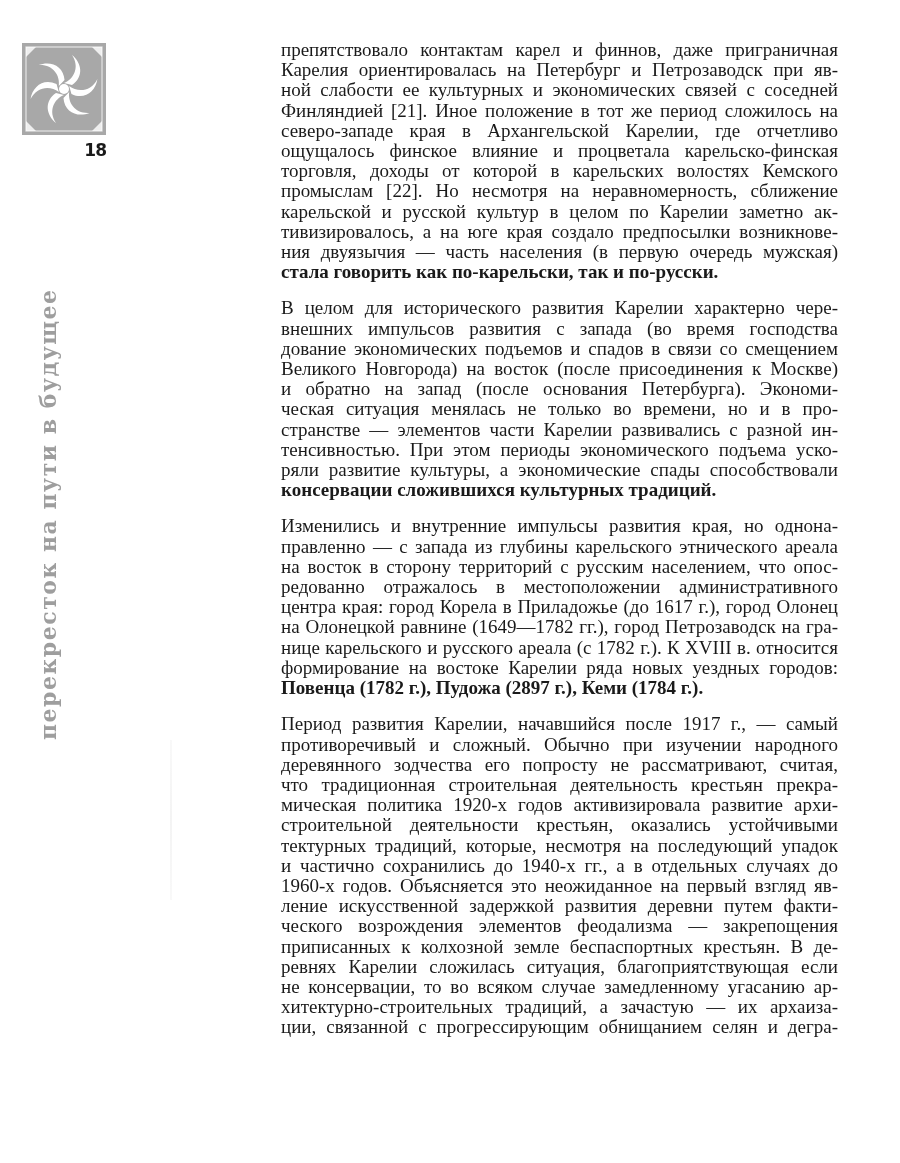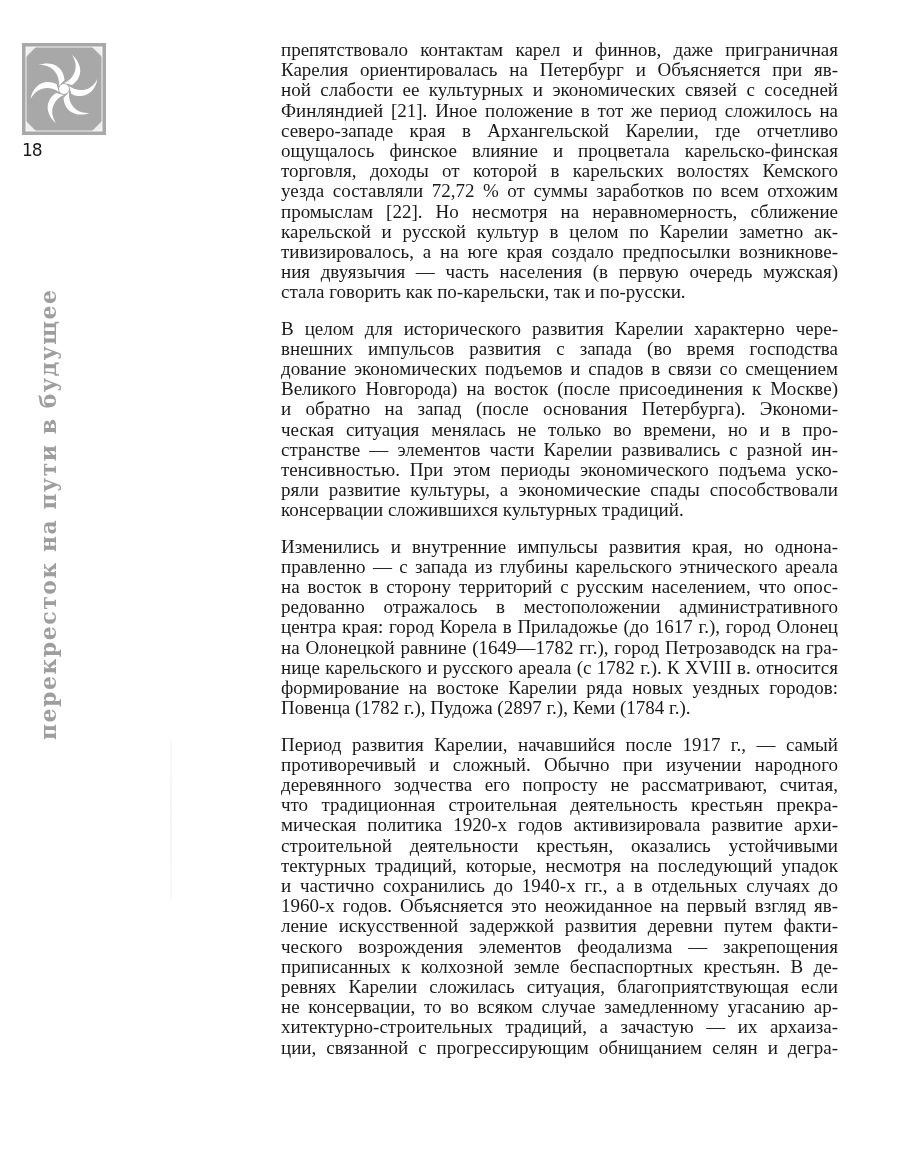--- a/index.html
+++ b/index.html
@@ -20,23 +20,23 @@
       left: 22px;
       top: 43px;
       width: 84px;
       height: 92px;
     }
     .page-number {
       position: absolute;
       left: 22px;
       top: 140px;
       width: 84px;
-      text-align: left;
+      text-align: right;
       font-family: "DejaVu Sans", sans-serif;
-      font-weight: normal;
+      font-weight: bold;
       font-size: 17px;
       color: #1a1a1a;
       letter-spacing: -1px;
     }
     .running-title {
       position: absolute;
       left: 64px;
       top: 180px;
       width: 560px;
       height: 28px;
@@ -67,20 +67,21 @@
       hyphens: manual;
     }
     .para .ln {
       display: block;
       text-align: justify;
       text-align-last: justify;
       white-space: nowrap;
     }
     .para .ln.last {
       text-align-last: left;
+      font-weight: bold;
     }
     .gutter-shadow {
       position: absolute;
       left: 170px;
       top: 740px;
       width: 2px;
       height: 160px;
       background: linear-gradient(#f4f4f4, #ececec, #f4f4f4);
       opacity: 0.6;
     }
@@ -122,27 +123,26 @@
 
 <div class="page-number">18</div>
 
 <div class="running-title">перекресток на пути в будущее</div>
 
 <div class="gutter-shadow"></div>
 
 <div class="text-column" id="text-column">
     <p class="para">
       <span class="ln">препятствовало контактам карел и финнов, даже приграничная</span>
-      <span class="ln">Карелия ориентировалась на Петербург и Объясняется при яв-</span>
+      <span class="ln">Карелия ориентировалась на Петербург и Петрозаводск при яв-</span>
       <span class="ln">ной слабости ее культурных и экономических связей с соседней</span>
       <span class="ln">Финляндией [21]. Иное положение в тот же период сложилось на</span>
       <span class="ln">северо-западе края в Архангельской Карелии, где отчетливо</span>
       <span class="ln">ощущалось финское влияние и процветала карельско-финская</span>
       <span class="ln">торговля, доходы от которой в карельских волостях Кемского</span>
-      <span class="ln">уезда составляли 72,72 % от суммы заработков по всем отхожим</span>
       <span class="ln">промыслам [22]. Но несмотря на неравномерность, сближение</span>
       <span class="ln">карельской и русской культур в целом по Карелии заметно ак-</span>
       <span class="ln">тивизировалось, а на юге края создало предпосылки возникнове-</span>
       <span class="ln">ния двуязычия — часть населения (в первую очередь мужская)</span>
       <span class="ln last">стала говорить как по-карельски, так и по-русски.</span>
     </p>
     <p class="para">
       <span class="ln">В целом для исторического развития Карелии характерно чере-</span>
       <span class="ln">внешних импульсов развития с запада (во время господства</span>
       <span class="ln">дование экономических подъемов и спадов в связи со смещением</span>

